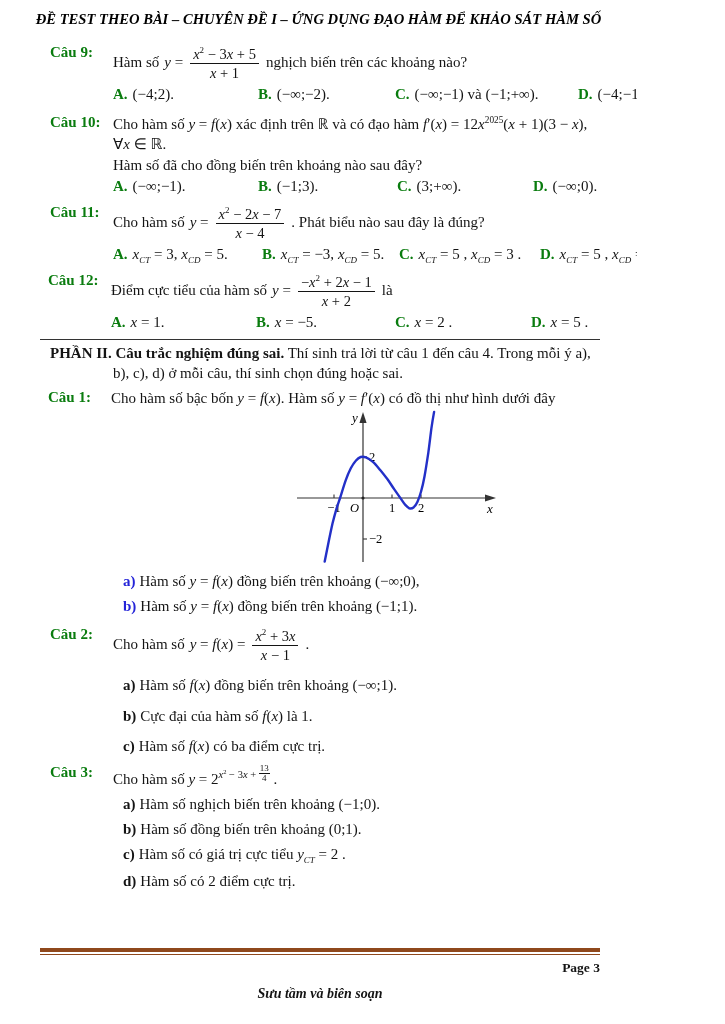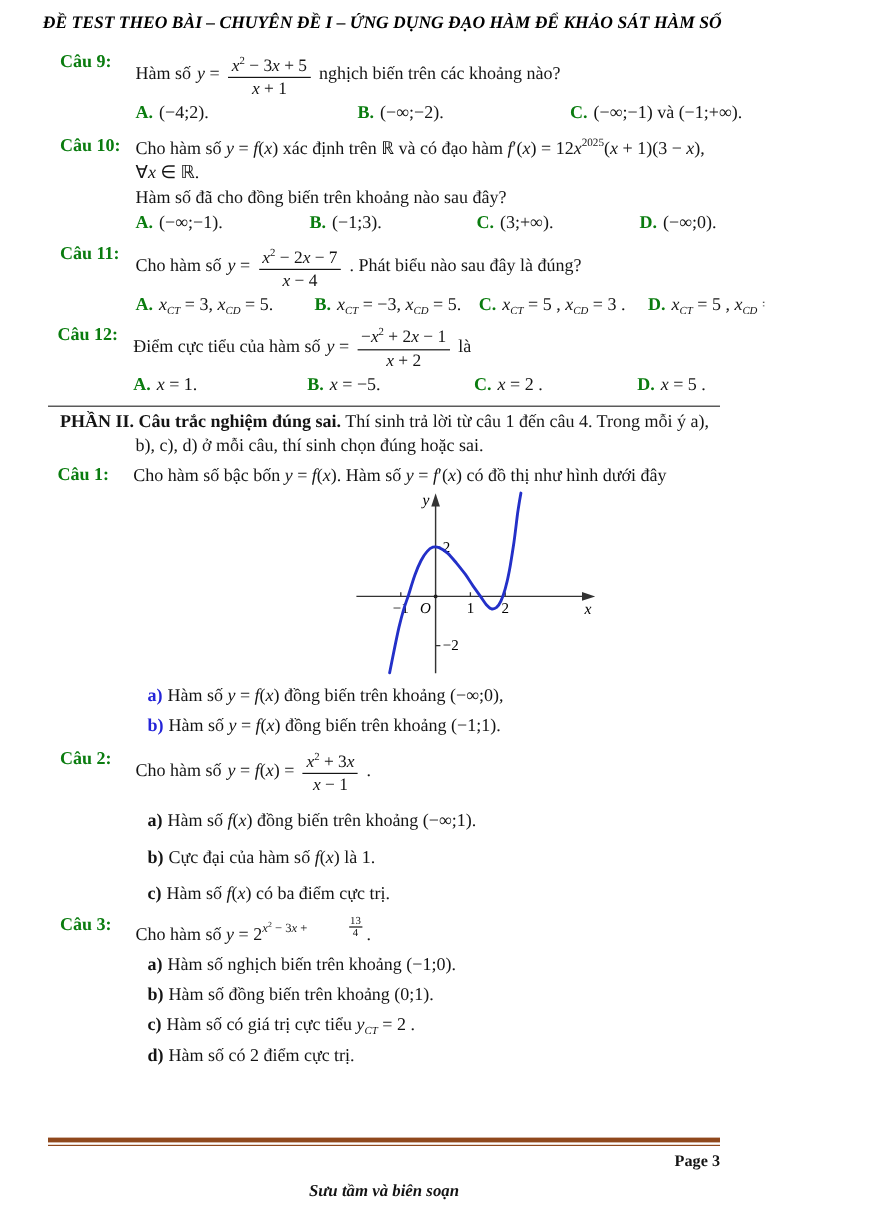--- a/index.html
+++ b/index.html
@@ -11,37 +11,37 @@
   .qbody{min-width:0;}
   .mline{display:flex;align-items:center;flex-wrap:wrap;column-gap:5px;min-height:40px;}
   .tline{padding-top:1px;}
   i{font-style:italic;}
   sup{font-size:62%;}
   sub{font-size:60%;}
   .frac{display:inline-block;text-align:center;vertical-align:middle;line-height:1.12;font-size:14.5px;margin:0 2px;}
   .frac .num{display:block;border-bottom:1.2px solid #141414;padding:0 3px 1px;}
   .frac .den{display:block;padding-top:1px;}
   .opts{display:grid;margin-top:2px;}
-  .cols-a{grid-template-columns:145px 137px 183px auto;gap:40px;}
+  .cols-a{grid-template-columns:145px 137px 183px auto;}
   .cols-b{grid-template-columns:145px 139px 136px auto;}
   .cols-c{grid-template-columns:149px 137px 141px auto;}
   .opt{white-space:nowrap;}
   .oletter{color:#0a7c0f;font-weight:bold;margin-right:5px;}
   .sep{margin:6px 37px 0 40px;border-top:1.3px solid #333;}
   .p2h{padding:4px 37px 0 113px;text-indent:-63px;}
   .p2h .b{font-weight:bold;}
   .graph{margin:2px 0 0 291px;width:230px;height:155px;}
   .stmts{margin:2px 0 0 10px;}
   .stmt{margin-top:5px;}
   .stmt.sp{margin-top:11px;}
   .sletter{font-weight:bold;margin-right:4px;}
   .sletter.blue{color:#2424d8;}
   sup.exp{font-size:10.5px;vertical-align:6px;}
   .sf{display:inline-block;vertical-align:-3px;text-align:center;line-height:1;}
-  .sf span{display:block;font-size:9px;margin-left:32px;}
+  .sf span{display:block;font-size:9px;}
   .sf span:first-child{border-bottom:0.9px solid #141414;padding:0 1px;}
   .footer{position:absolute;left:40px;right:37px;top:948px;}
   .rule2{border-top:4px solid #8f481c;border-bottom:1.6px solid #8f481c;height:2px;}
   .pageno{text-align:right;font-weight:bold;font-size:13.5px;margin-top:4px;}
   .credit{text-align:center;font-weight:bold;font-style:italic;font-size:14px;margin-top:8px;}
   .mt14{margin-top:14px;}.mt8{margin-top:8px;}.mt6{margin-top:6px;}.mt4{margin-top:4px;padding-left:48px;}
   svg text{font-family:"Liberation Serif",serif;}
 </style>
 </head>
 <body>

